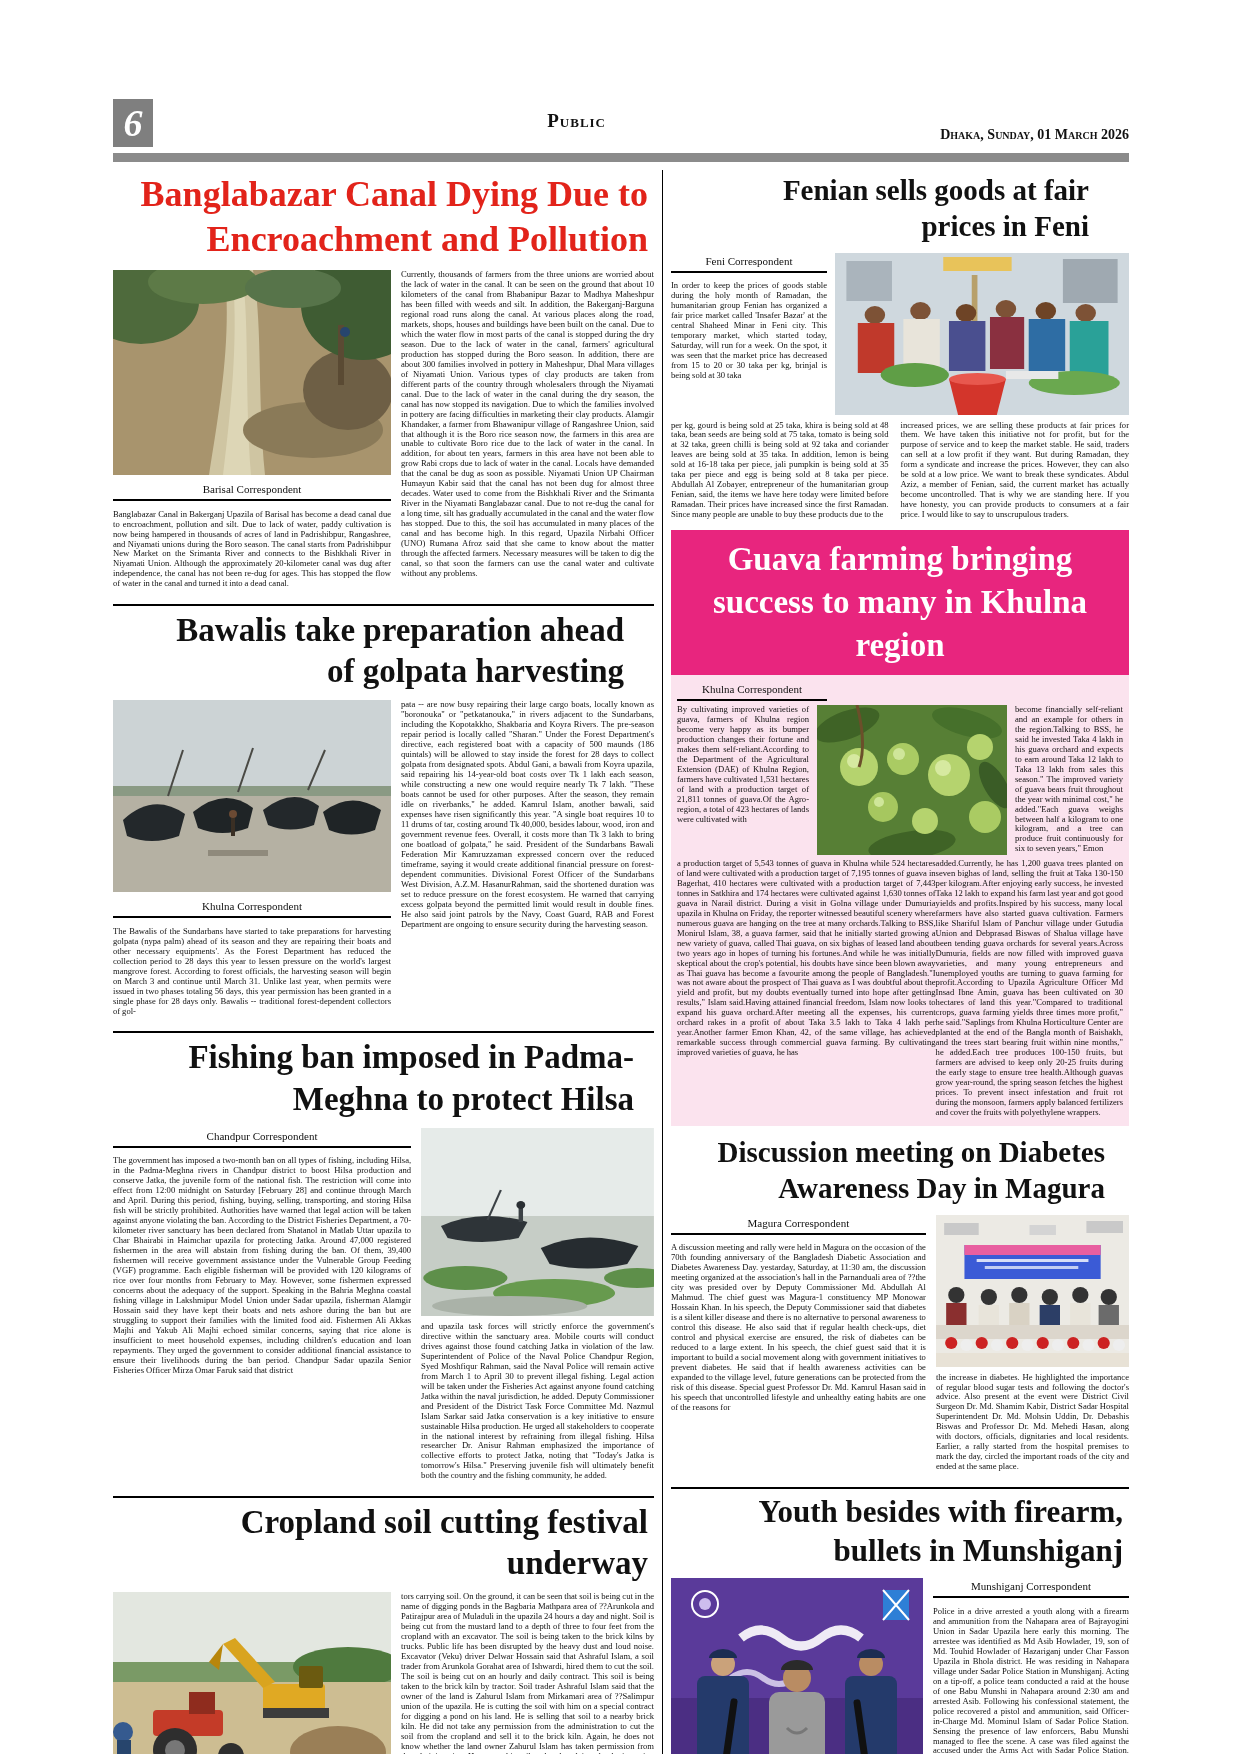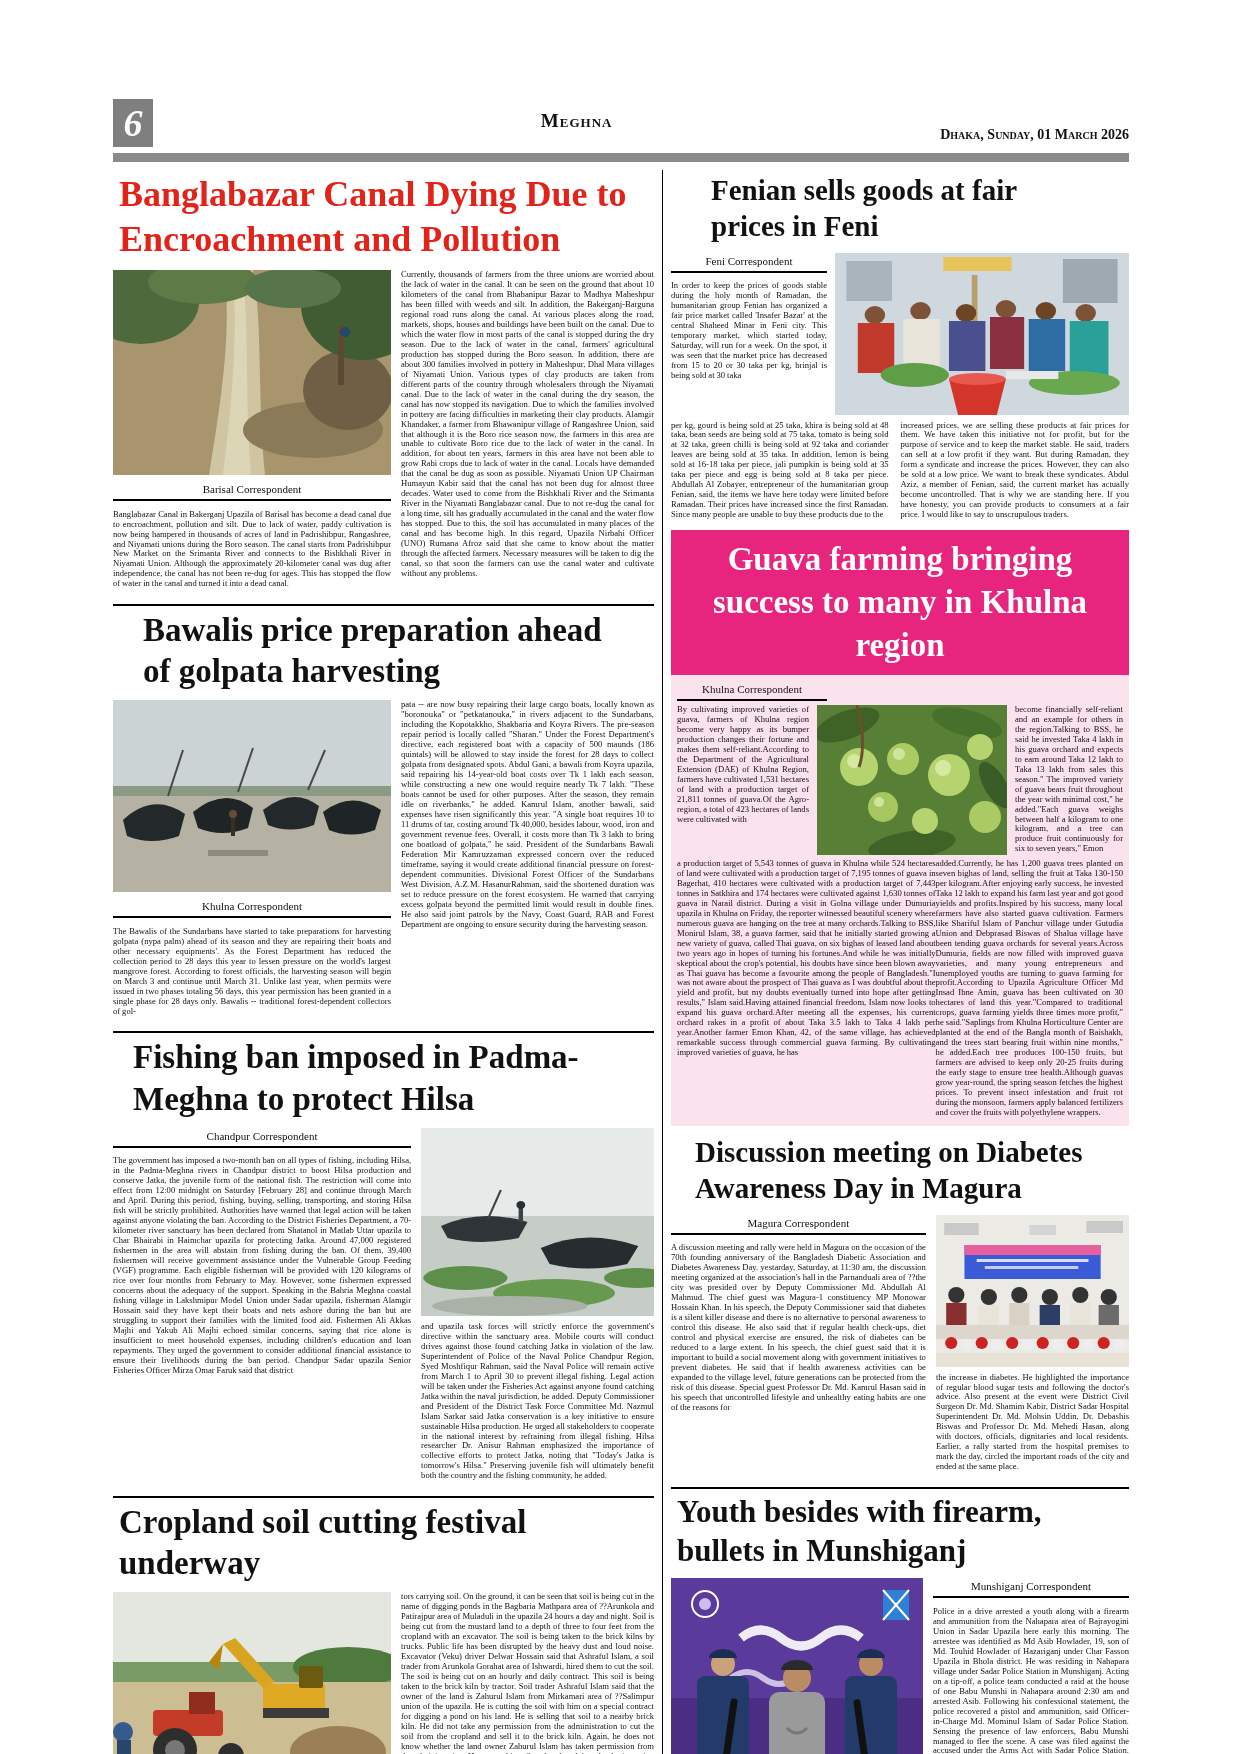--- a/index.html
+++ b/index.html
@@ -18,21 +18,21 @@
   .section{font-variant:small-caps;font-weight:bold;font-size:19px;letter-spacing:1px;align-self:center;margin-left:60px;}
   .dateline{font-variant:small-caps;font-weight:bold;font-size:14px;padding-bottom:4px;}
   .gray-bar{height:9px;background:#8b8b8b;margin-top:6px;margin-bottom:8px;}
   
   .main{display:flex;align-items:stretch;}
   .stream{box-sizing:border-box;}
   .stream.left{width:549px;padding-right:8px;}
   .stream.right{width:467px;border-left:1px solid #000;padding-left:8px;flex:1;}
   .hrule{border:none;border-top:2px solid #000;margin:6px 0 4px 0;}
   
-  .headline{font-size:33px;line-height:1.25;text-align:left;margin:2px 6px 8px 6px;}
+  .headline{font-size:33px;line-height:1.25;text-align:right;margin:2px 6px 8px 6px;}
   .headline.red{color:#e2231a;font-weight:bold;font-size:36px;}
   .headline.small{font-size:29px;}
   .byline{font-size:11px;border-bottom:2px solid #000;padding:2px 0 4px 0;margin-bottom:4px;text-align:center;}
   .body-text{font-size:8.6px;line-height:1.16;text-align:justify;word-spacing:-0.2px;}
   .cols{display:flex;gap:10px;}
   .photo{display:block;width:100%;}
   
   .guava-banner{background:#e8257e;color:#fff;text-align:center;
       font-weight:bold;font-size:33px;line-height:1.3;padding:8px 4px;margin-top:10px;}
   .guava-box{background:#fbe3ee;padding:6px 6px 8px 6px;}
@@ -44,21 +44,21 @@
 
 <div class="page">
 
   <header>
     <div class="masthead-row">
       <div class="brand">
         <div class="pagenum-box">
           <span>6</span>
         </div>
       </div>
-      <div class="section">Meghna</div>
+      <div class="section">Public</div>
       <div class="dateline">Dhaka, Sunday, 01 March 2026</div>
     </div>
     <div class="gray-bar"></div>
   </header>
 
   <div class="main">
 
     <div class="stream left">
 
       <article>
@@ -81,21 +81,21 @@
             <div class="byline" style="margin-top:6px;">Barisal Correspondent</div>
             <p class="body-text">Banglabazar Canal in Bakerganj Upazila of Barisal has become a dead canal due to encroachment, pollution and silt. Due to lack of water, paddy cultivation is now being hampered in thousands of acres of land in Padrishibpur, Rangashree, and Niyamati unions during the Boro season. The canal starts from Padrishibpur New Market on the Srimanta River and connects to the Bishkhali River in Niyamati Union. Although the approximately 20-kilometer canal was dug after independence, the canal has not been re-dug for ages. This has stopped the flow of water in the canal and turned it into a dead canal.</p>
           </div>
           <p class="body-text" style="flex:1;margin:0;">Currently, thousands of farmers from the three unions are worried about the lack of water in the canal. It can be seen on the ground that about 10 kilometers of the canal from Bhabanipur Bazar to Madhya Maheshpur has been filled with weeds and silt. In addition, the Bakerganj-Barguna regional road runs along the canal. At various places along the road, markets, shops, houses and buildings have been built on the canal. Due to which the water flow in most parts of the canal is stopped during the dry season. Due to the lack of water in the canal, farmers' agricultural production has stopped during the Boro season. In addition, there are about 300 families involved in pottery in Maheshpur, Dhal Mara villages of Niyamati Union. Various types of clay products are taken from different parts of the country through wholesalers through the Niyamati canal. Due to the lack of water in the canal during the dry season, the canal has now stopped its navigation. Due to which the families involved in pottery are facing difficulties in marketing their clay products. Alamgir Khandaker, a farmer from Bhawanipur village of Rangashree Union, said that although it is the Boro rice season now, the farmers in this area are unable to cultivate Boro rice due to the lack of water in the canal. In addition, for about ten years, farmers in this area have not been able to grow Rabi crops due to lack of water in the canal. Locals have demanded that the canal be dug as soon as possible. Niyamati Union UP Chairman Humayun Kabir said that the canal has not been dug for almost three decades. Water used to come from the Bishkhali River and the Srimanta River in the Niyamati Banglabazar canal. Due to not re-dug the canal for a long time, silt has gradually accumulated in the canal and the water flow has stopped. Due to this, the soil has accumulated in many places of the canal and has become high. In this regard, Upazila Nirbahi Officer (UNO) Rumana Afroz said that she came to know about the matter through the affected farmers. Necessary measures will be taken to dig the canal, so that soon the farmers can use the canal water and cultivate without any problems.</p>
         </div>
       </article>
 
       <hr class="hrule">
 
       <article>
-        <h1 class="headline" style="margin-left:30px;margin-right:30px;">Bawalis price preparation ahead of golpata harvesting</h1>
+        <h1 class="headline" style="margin-left:30px;margin-right:30px;">Bawalis take preparation ahead of golpata harvesting</h1>
         <div class="cols">
           <div style="width:278px;flex:none;">
             <svg class="photo" width="278" height="192" viewBox="0 0 278 192" preserveAspectRatio="none">
               <rect width="278" height="192" fill="#ccd3d5"></rect>
               <rect y="86" width="278" height="12" fill="#8a9a84"></rect>
               <rect y="96" width="278" height="96" fill="#b5b1a3"></rect>
               <path d="M10,120 q30,-28 62,-6 l-6,22 q-28,10 -52,0 Z" fill="#23282b"></path>
               <path d="M80,112 q32,-26 60,-4 l-5,20 q-26,10 -50,0 Z" fill="#1f2426"></path>
               <path d="M150,110 q30,-24 56,-4 l-5,19 q-24,9 -46,0 Z" fill="#23282b"></path>
               <path d="M210,112 q28,-22 58,-2 l-6,20 q-24,9 -46,0 Z" fill="#1f2426"></path>

